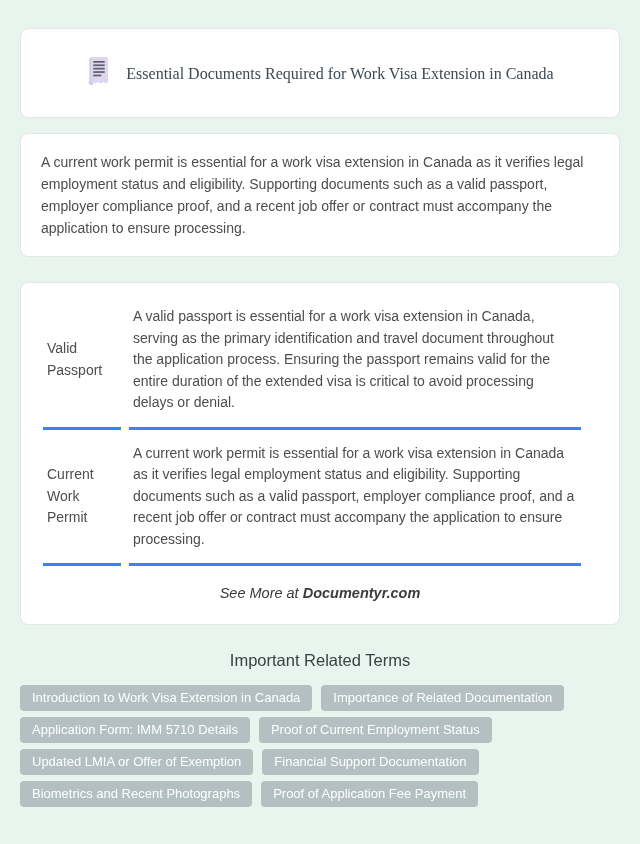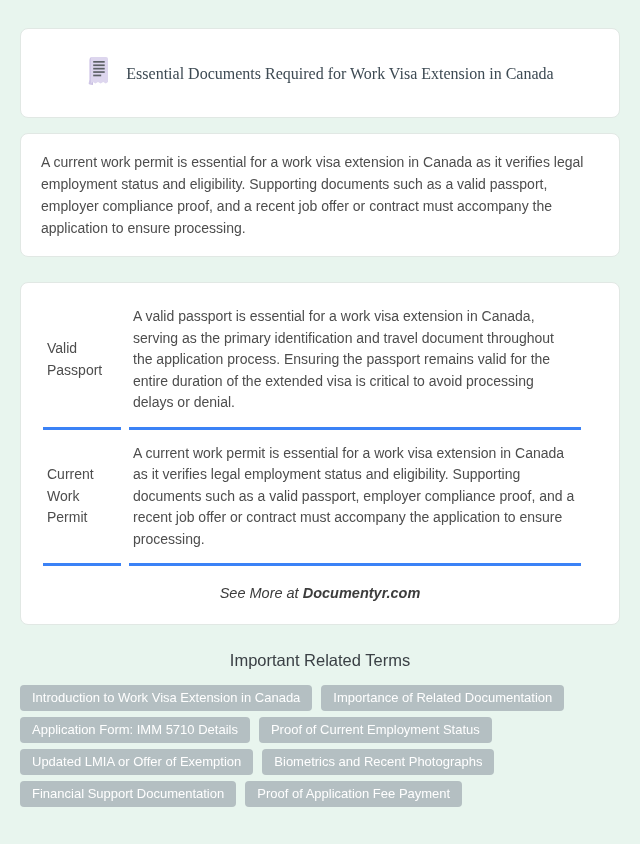--- a/index.html
+++ b/index.html
@@ -151,18 +151,18 @@
   </div>
 
   <h2 class="related-heading">Important Related Terms</h2>
 
   <div class="tags">
     <span class="tag">Introduction to Work Visa Extension in Canada</span>
     <span class="tag">Importance of Related Documentation</span>
     <span class="tag">Application Form: IMM 5710 Details</span>
     <span class="tag">Proof of Current Employment Status</span>
     <span class="tag">Updated LMIA or Offer of Exemption</span>
+    <span class="tag">Financial Support Documentation</span>
     <span class="tag">Biometrics and Recent Photographs</span>
-    <span class="tag">Financial Support Documentation</span>
     <span class="tag">Proof of Application Fee Payment</span>
   </div>
 
 </div>
 
 </body></html>

